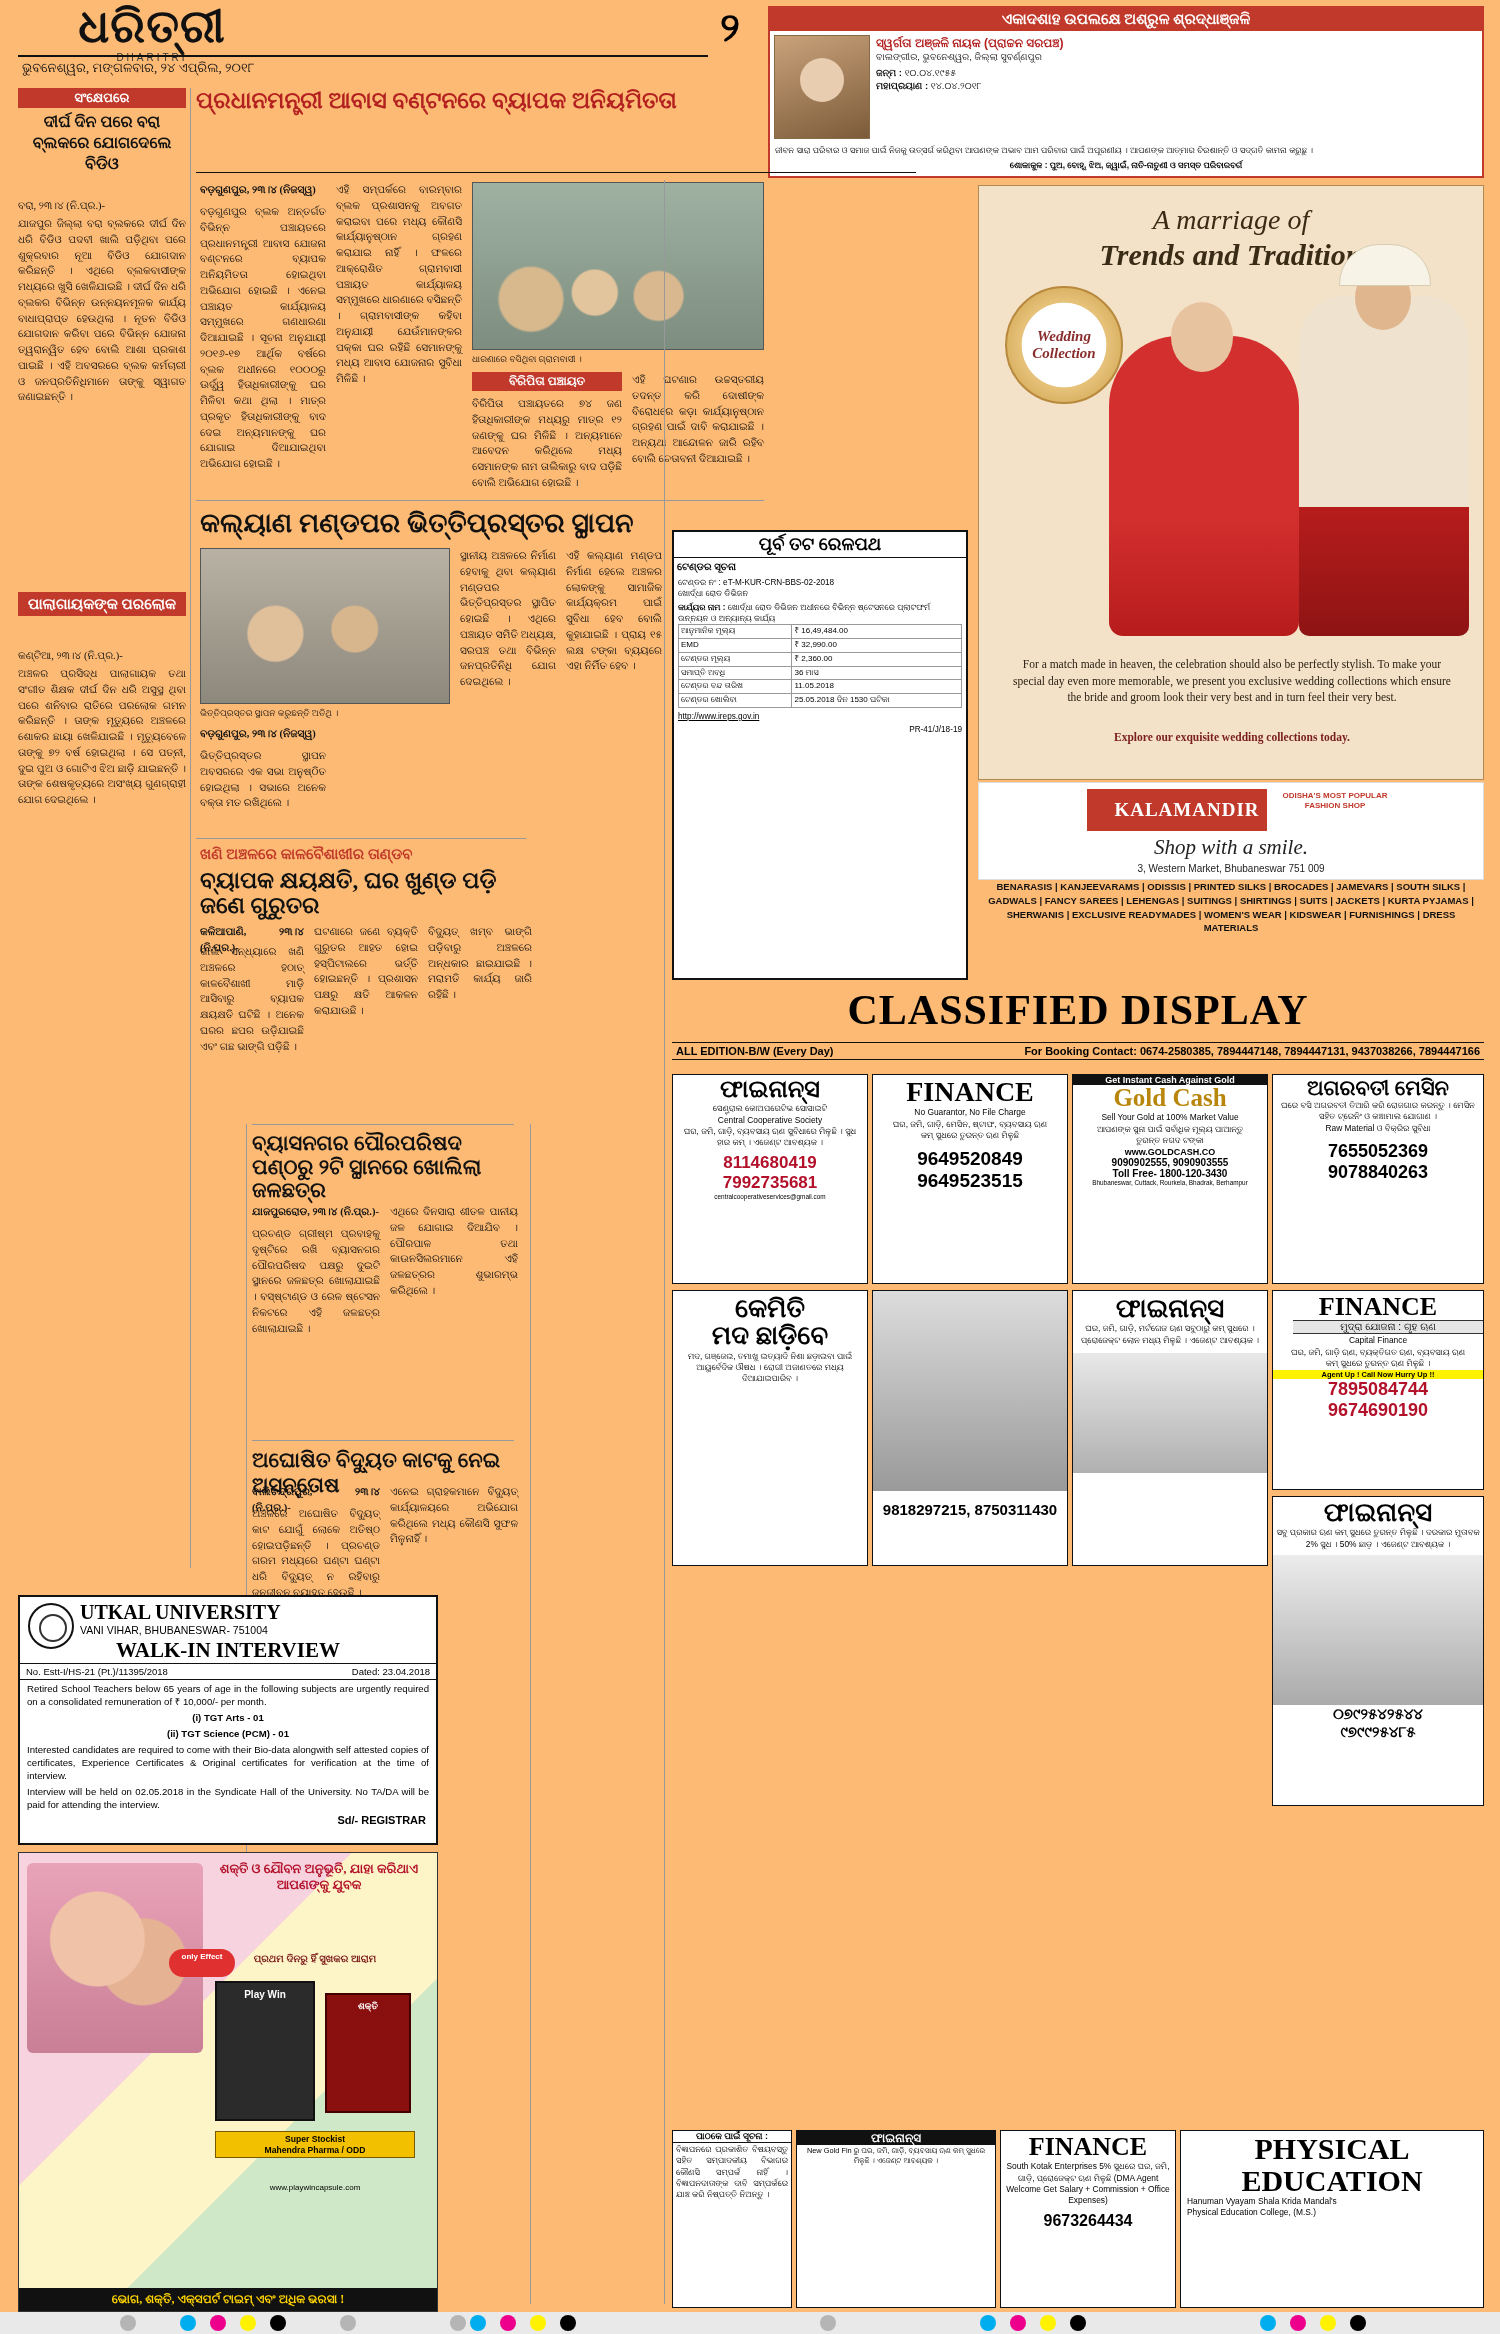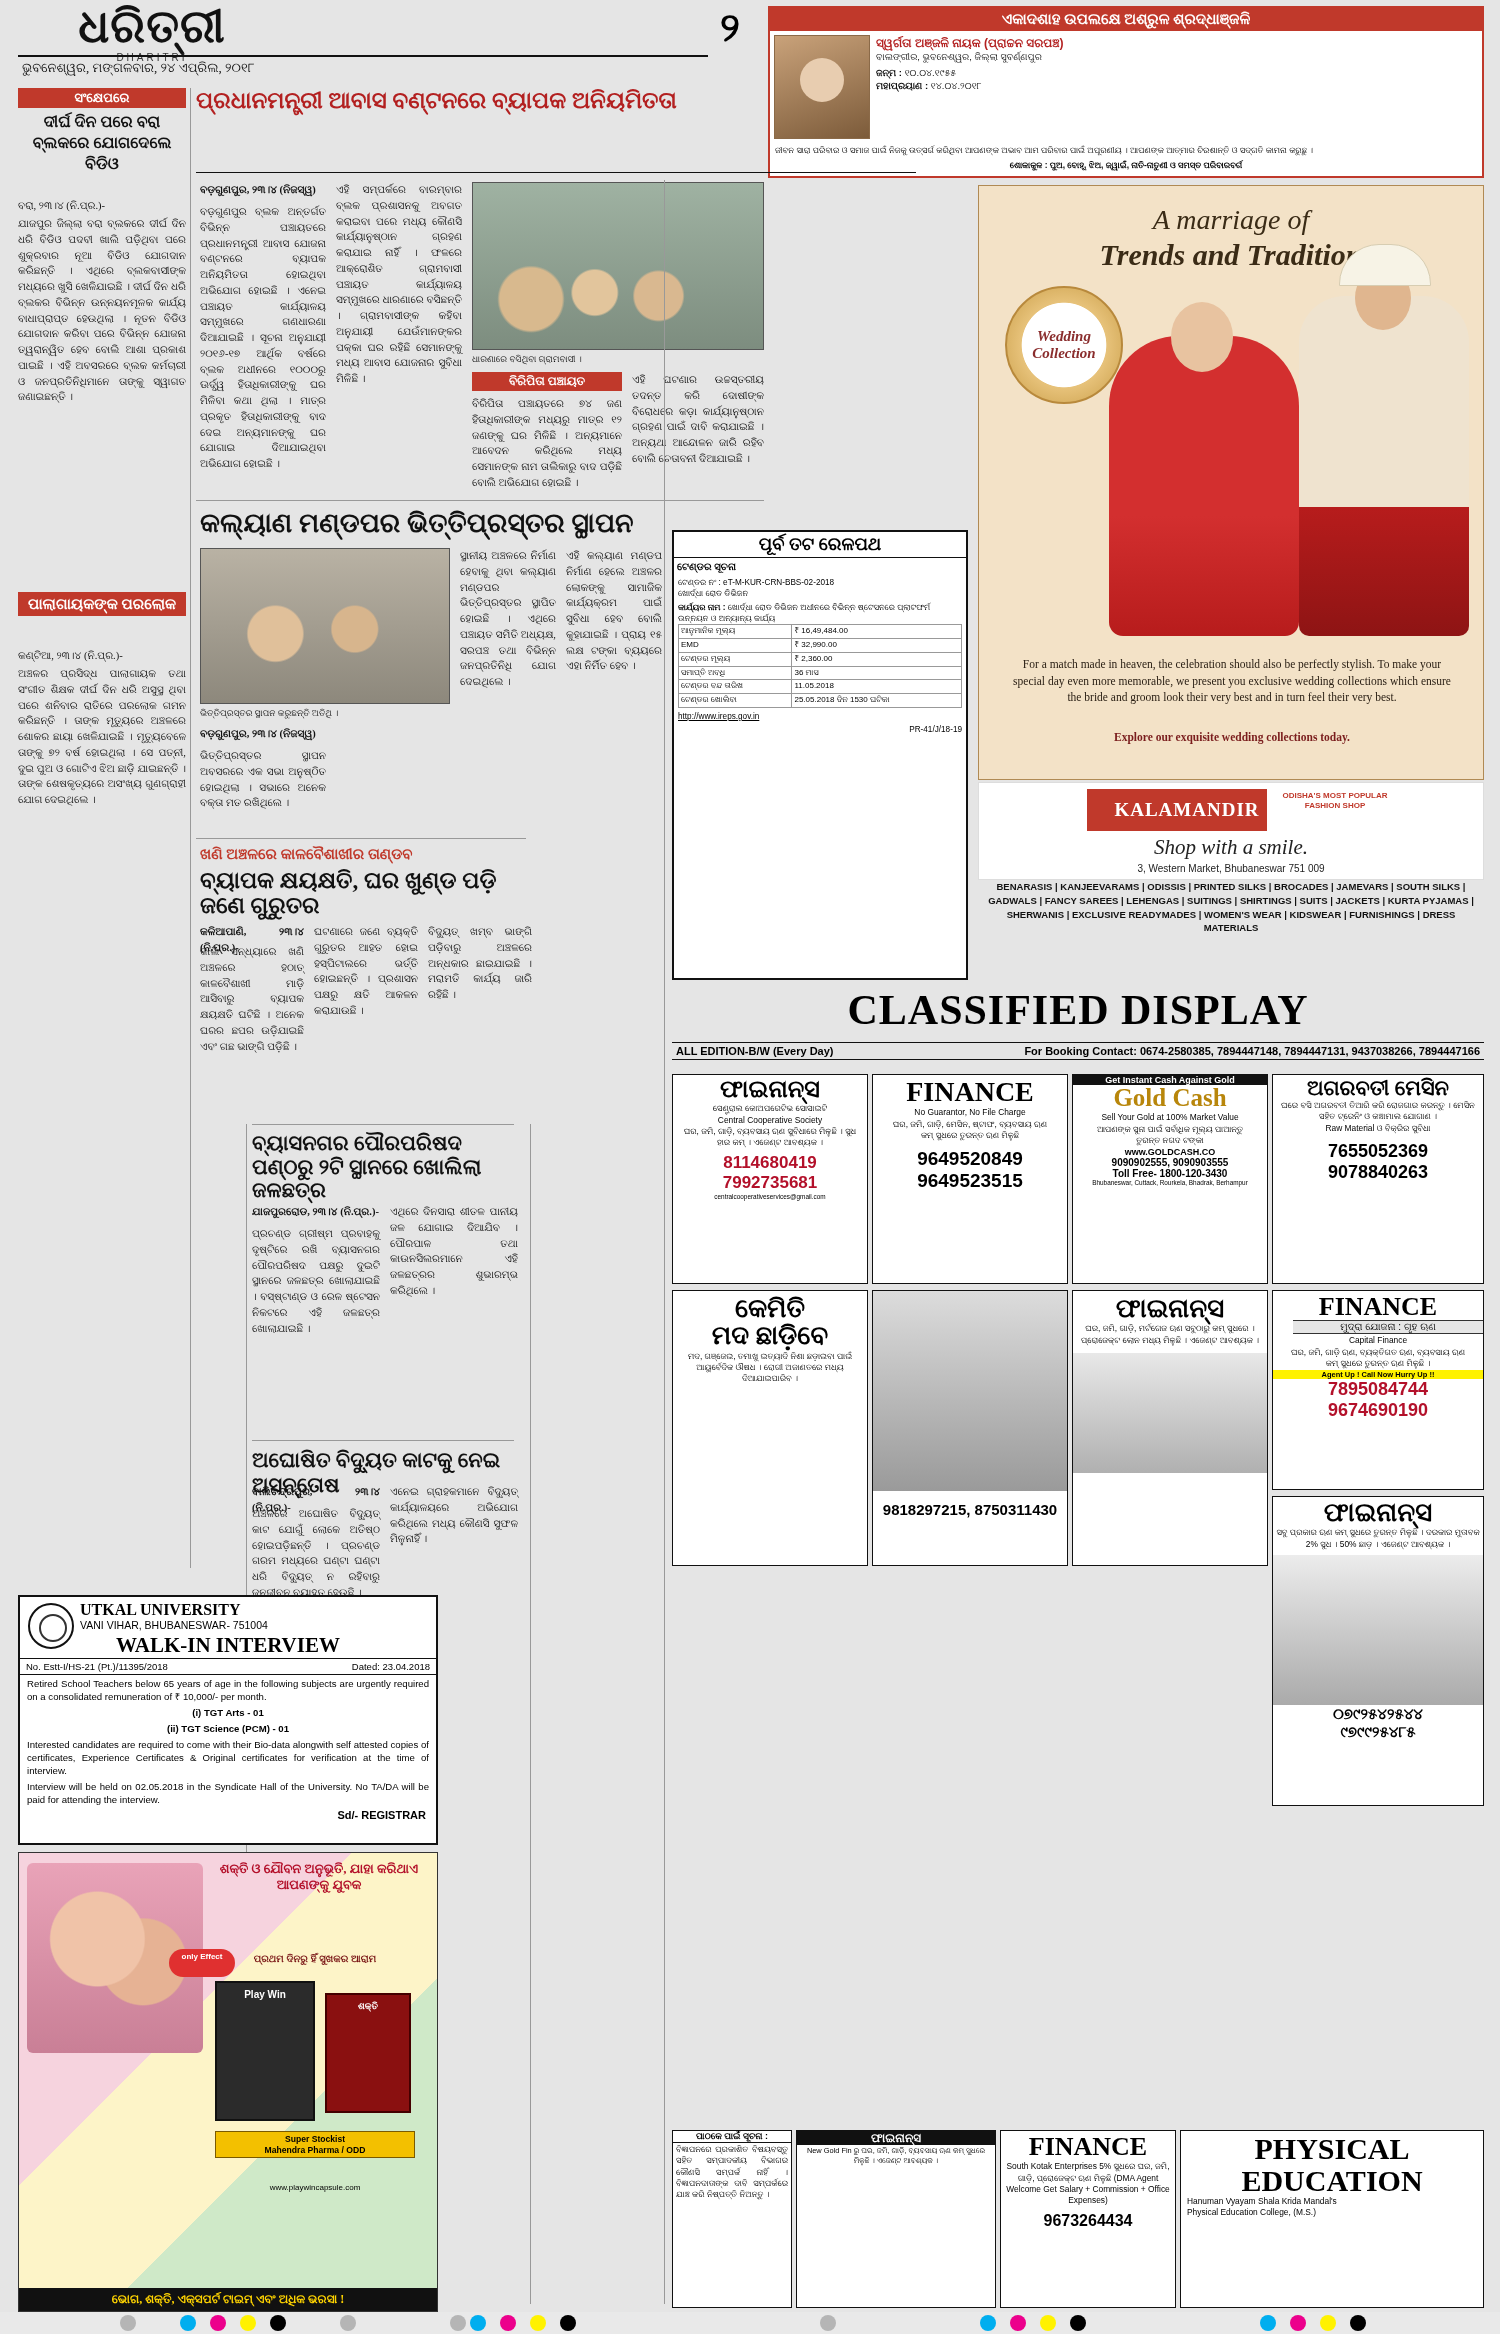--- a/index.html
+++ b/index.html
@@ -1,19 +1,19 @@
 <!DOCTYPE html>
 <html><head>
 <meta charset="utf-8">
 <style>
   * { box-sizing: border-box; }
   html, body { margin:0; padding:0; background:#8a8a8a; }
   body { font-family:"Liberation Sans", sans-serif; }
   .page {
-    width:1500px; height:2334px; background:#e5e5e5; position:relative;
+    width:1500px; height:2334px; background:#fdba74; position:relative;
     margin:0 auto; overflow:hidden;
   }
   
   .masthead { position:absolute; left:0; top:0; width:1500px; height:78px; }
   .mast-logo { position:absolute; left:22px; top:4px; width:260px; text-align:center; }
   .mast-logo .name {
     font-family:"Liberation Serif", serif; font-weight:bold; font-size:46px;
     letter-spacing:1px; color:#111; line-height:1.0;
   }
   .mast-logo .latin { font-size:10px; letter-spacing:3px; color:#333; margin-top:2px; }
@@ -200,21 +200,21 @@
   
   .utkal { position:absolute; left:18px; top:1595px; width:420px; height:250px; border:2px solid #111; background:#fff; }
   .utkal-logo {
     position:absolute; left:8px; top:6px; width:46px; height:46px; border-radius:50%;
     border:2px solid #111; background:#fff;
   }
   .utkal-logo::after{
     content:""; position:absolute; left:9px; top:9px; width:24px; height:24px;
     border-radius:50%; border:2px solid #333;
   }
-  .utkal h3 { margin:4px 16px 0 60px; font-family:"Liberation Serif", serif; font-size:16px; }
+  .utkal h3 { margin:4px 16px 0 60px; font-family:"Liberation Serif", serif; font-size:20px; }
   .utkal .sub { margin-left:60px; font-size:10.5px; }
   .utkal .wi {
     text-align:center; font-family:"Liberation Serif", serif; font-weight:bold;
     font-size:21px; margin-top:2px;
   }
   .utkal .meta { display:flex; justify-content:space-between; font-size:9.5px; padding:2px 6px; border-top:1px solid #111; border-bottom:1px solid #111; }
   .utkal p { margin:3px 7px; font-size:9.6px; line-height:1.35; text-align:justify; }
   .utkal .ctr { text-align:center; font-weight:bold; }
   .utkal .sd { text-align:right; font-weight:bold; font-size:11px; margin:2px 10px; }
   

